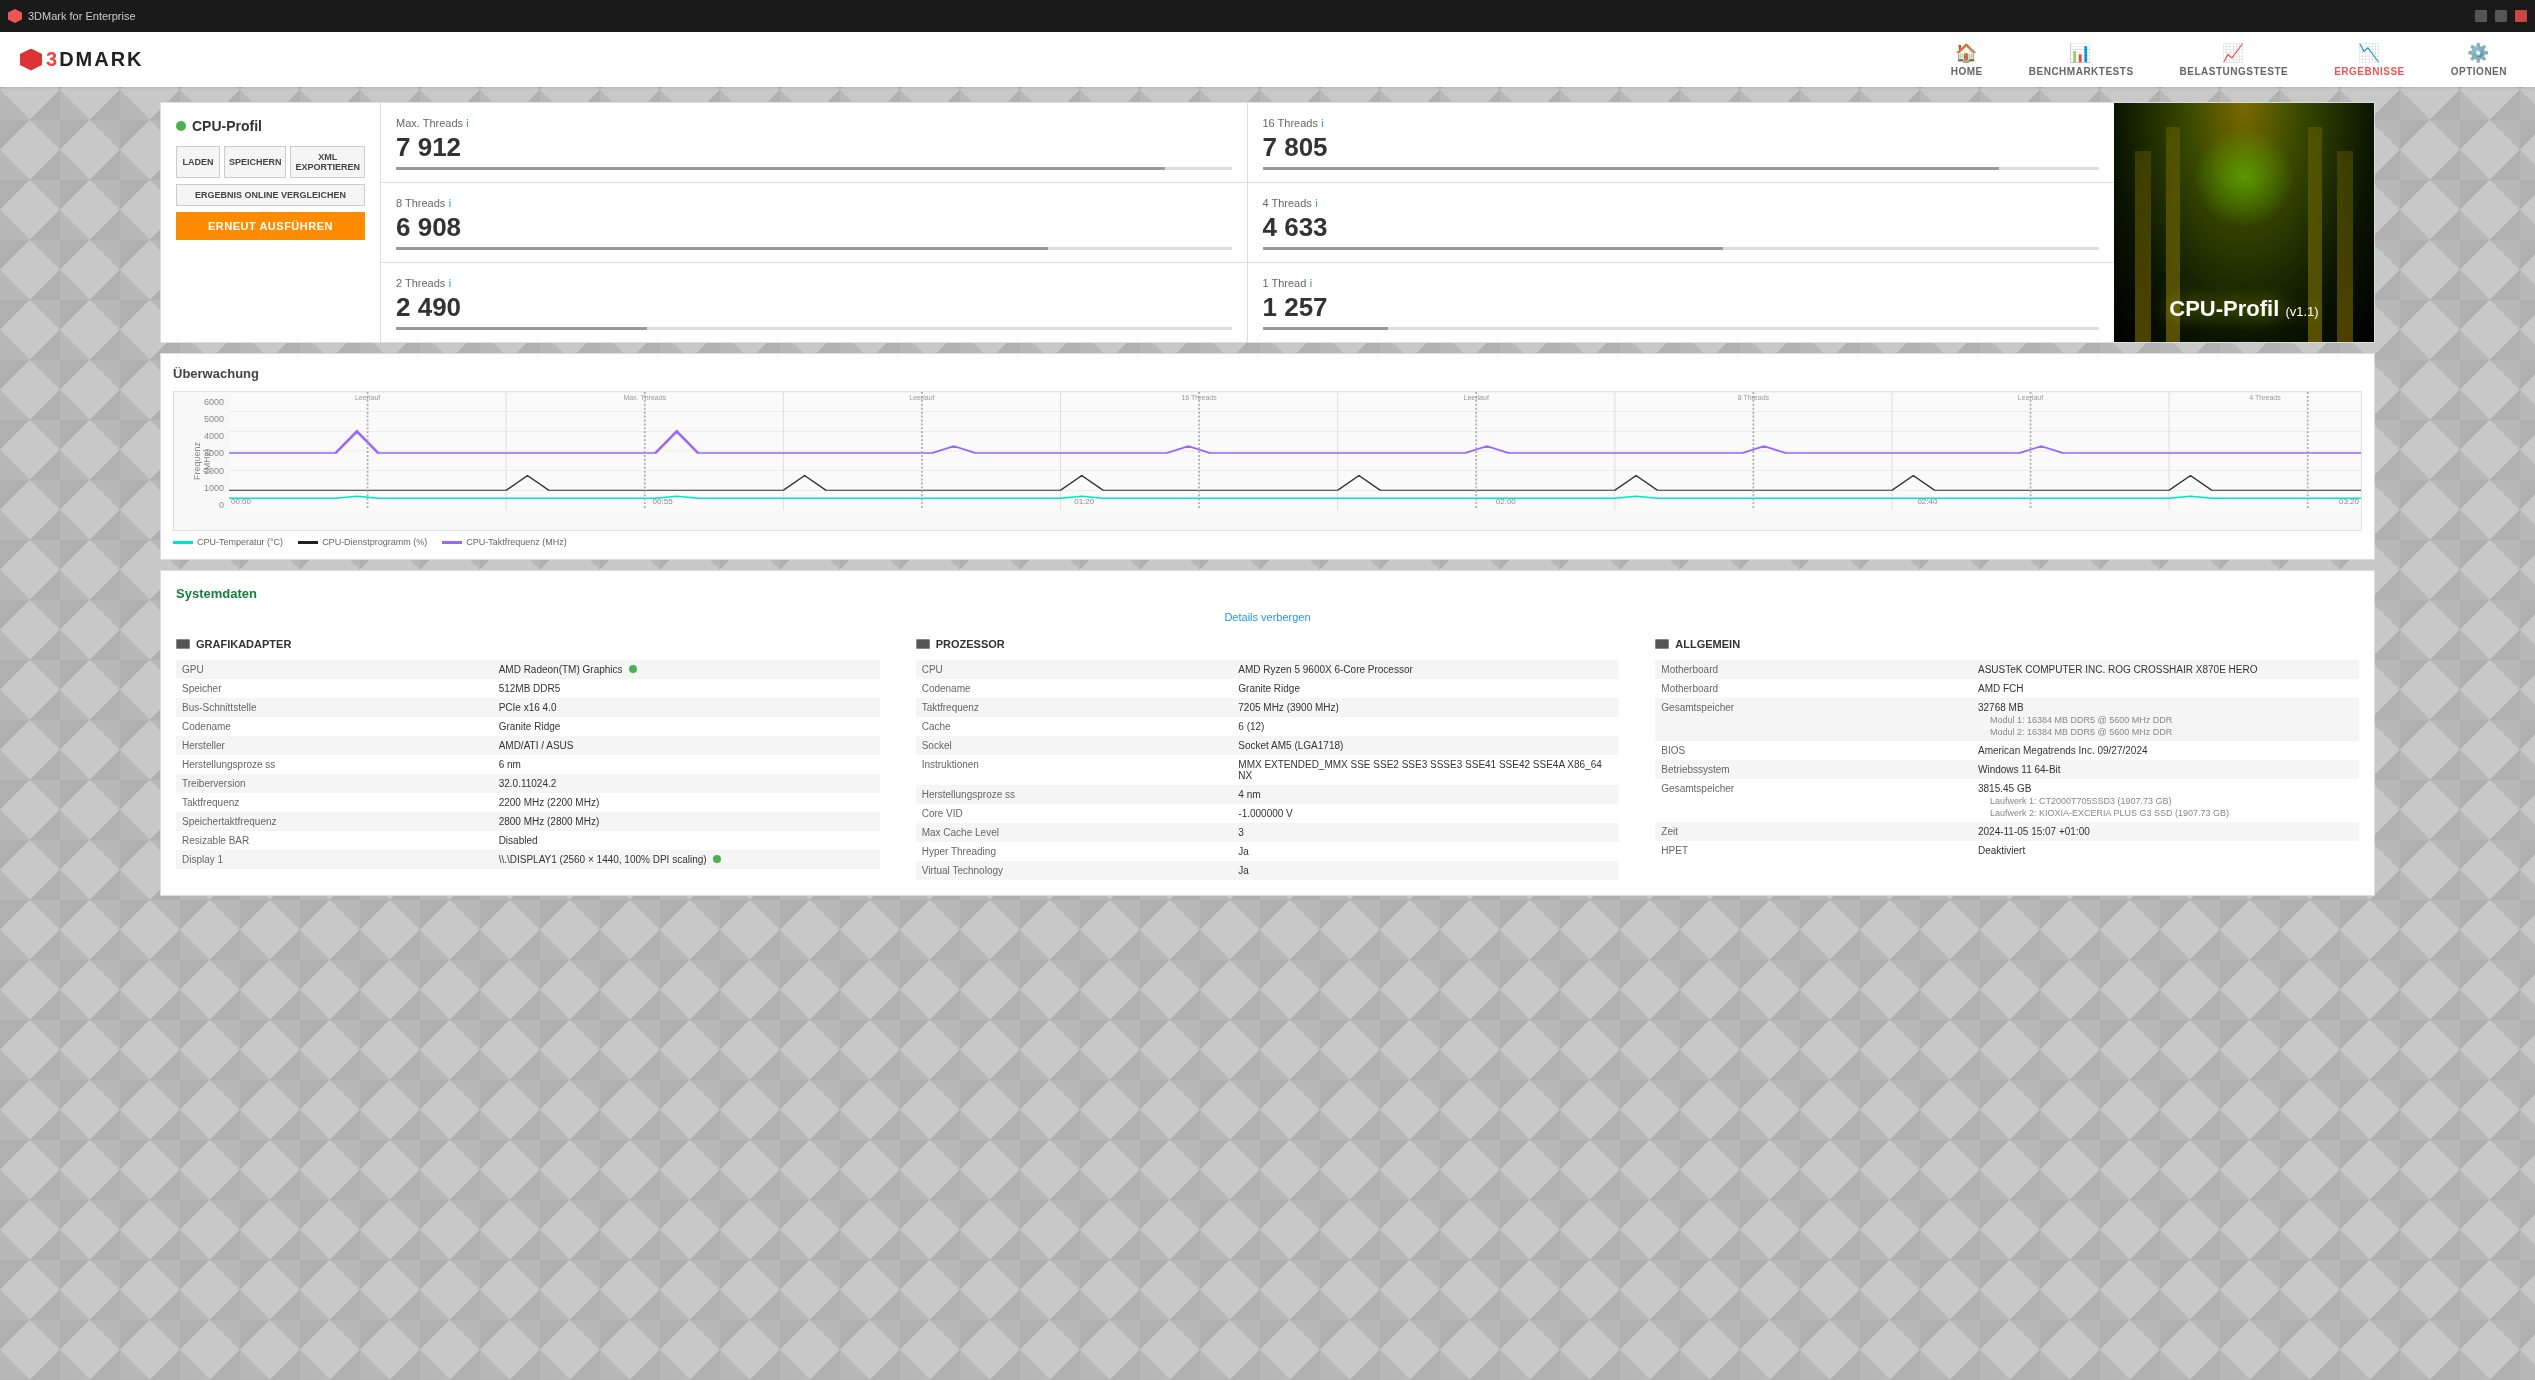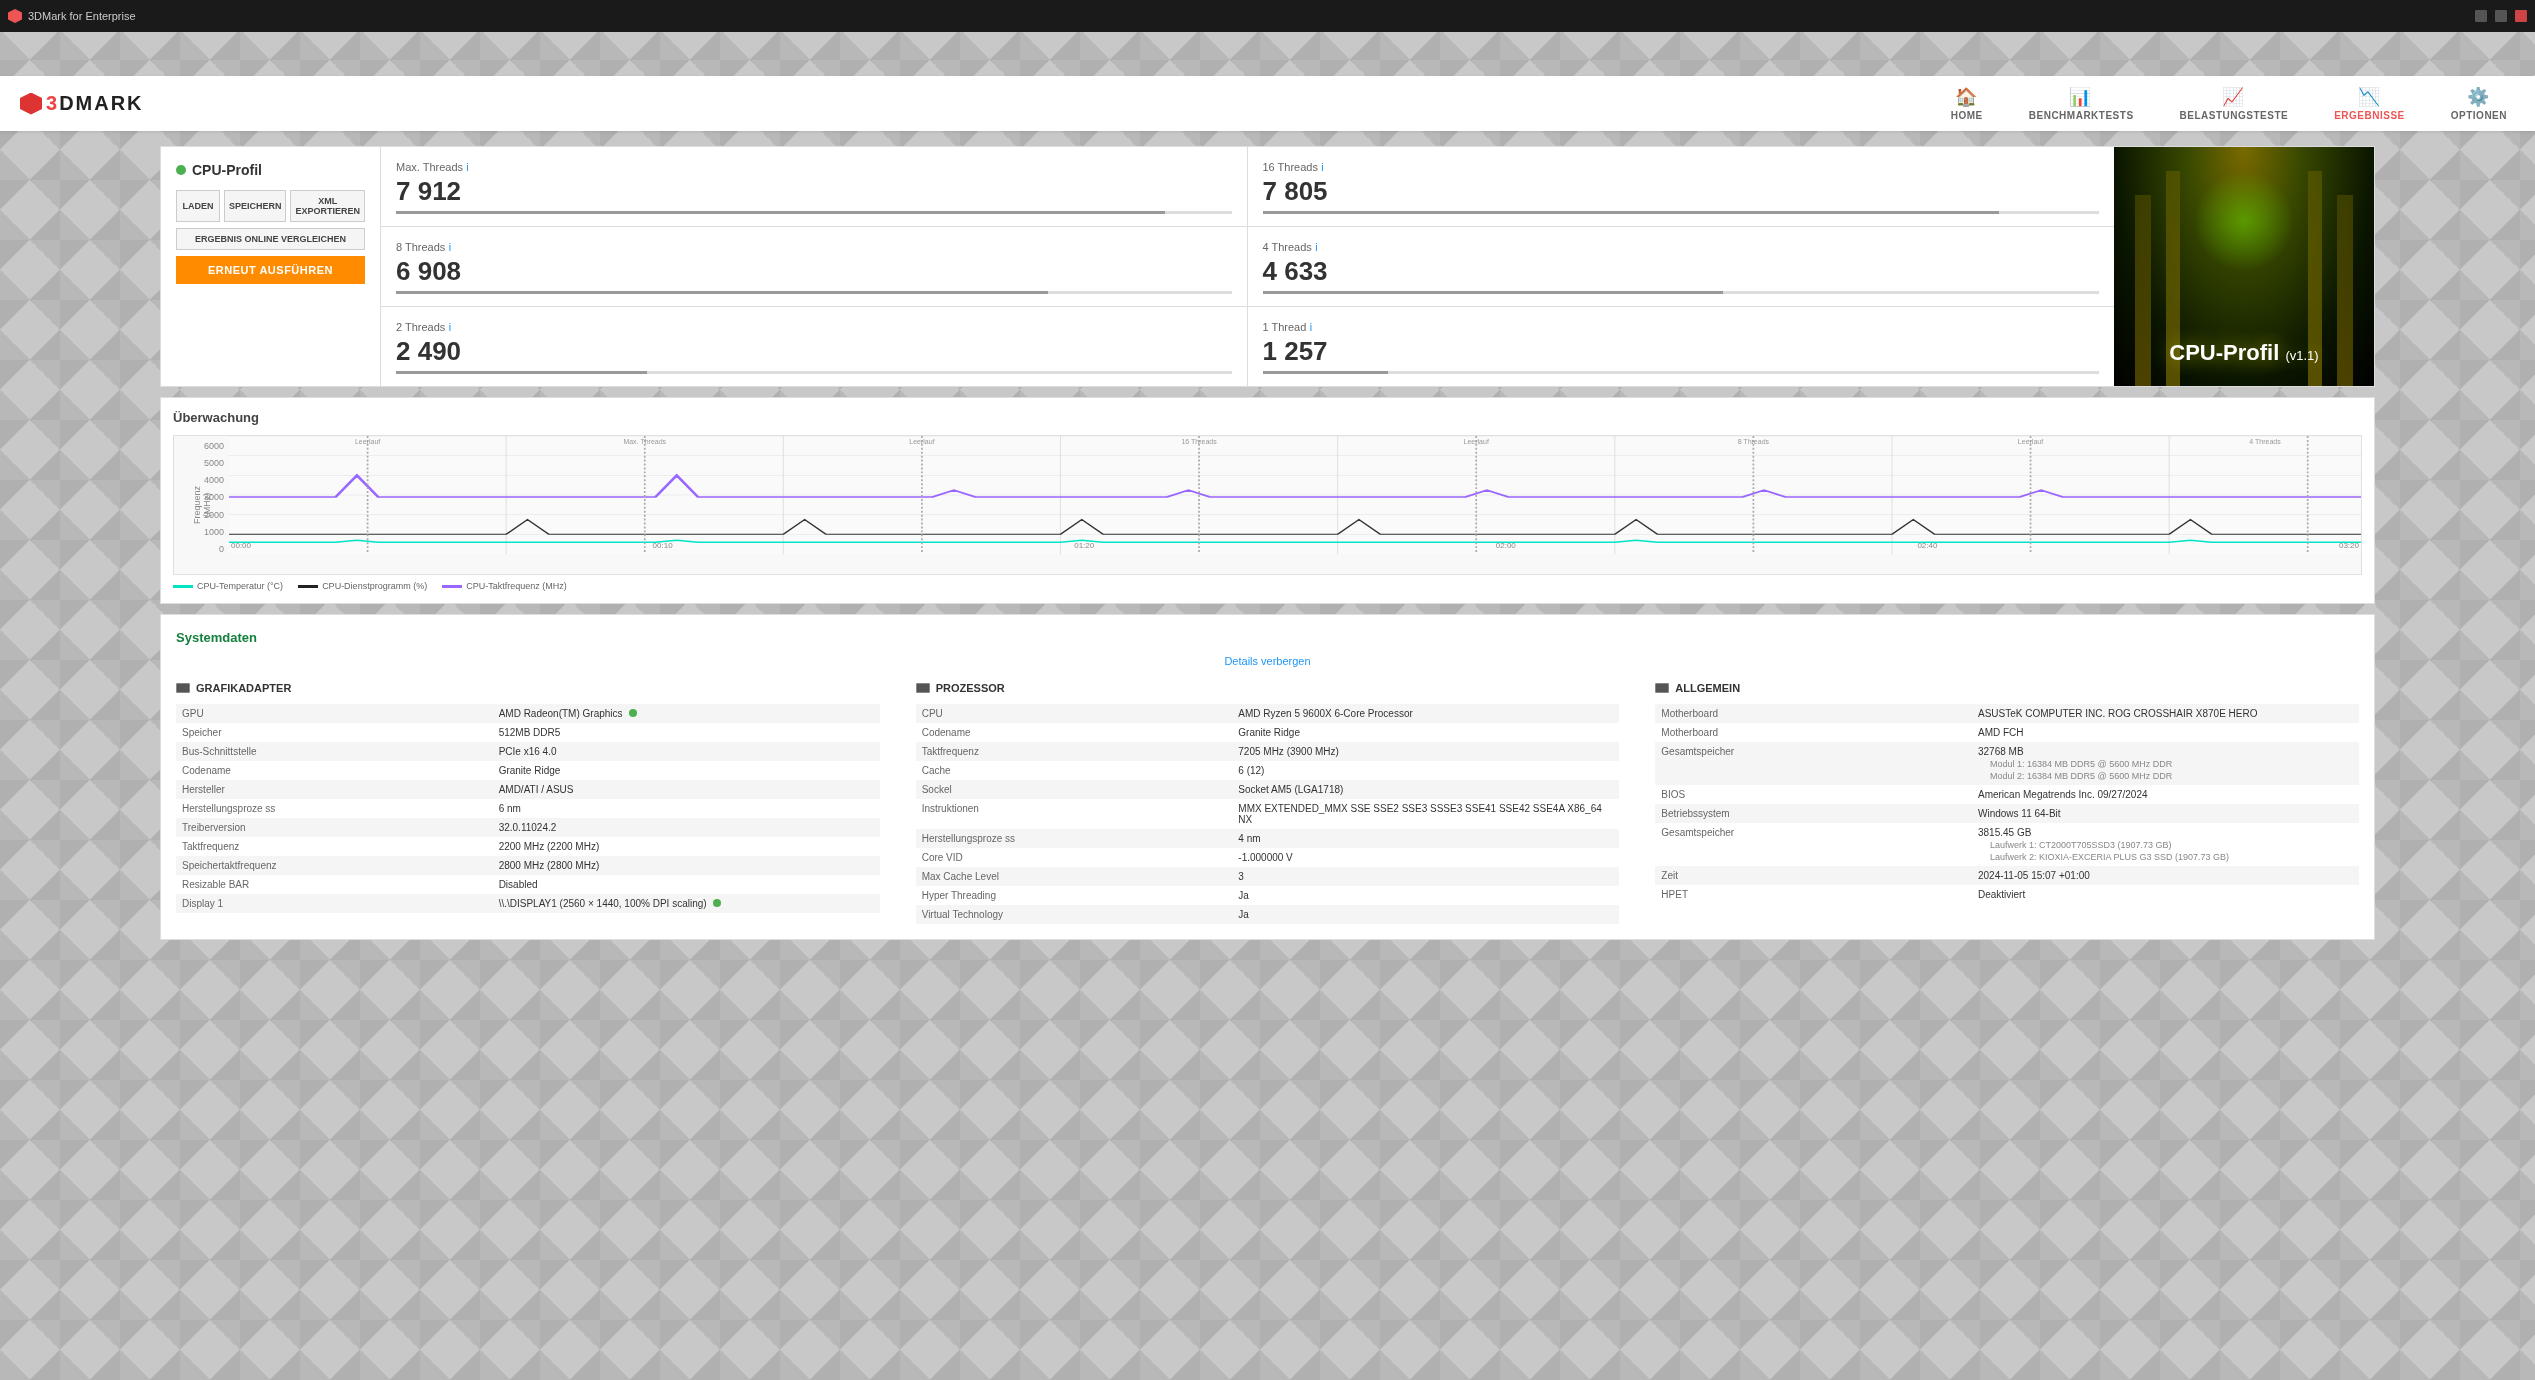--- a/index.html
+++ b/index.html
@@ -43,21 +43,20 @@
       cursor: pointer;
     }
     .navbar {
       background: #fff;
       height: 55px;
       display: flex;
       align-items: center;
       padding: 0 20px;
       justify-content: space-between;
       box-shadow: 0 1px 3px rgba(0,0,0,0.1);
-      margin-top: 44px;
     }
     .logo {
       display: flex;
       align-items: center;
       gap: 6px;
     }
     .nav-items {
       display: flex;
       gap: 30px;
       align-items: center;
@@ -520,21 +519,21 @@
           <line x1="325" y1="0" x2="325" y2="120" stroke="#aaa" stroke-width="0.8" stroke-dasharray="2,2"></line>
           <line x1="455" y1="0" x2="455" y2="120" stroke="#aaa" stroke-width="0.8" stroke-dasharray="2,2"></line>
           <line x1="585" y1="0" x2="585" y2="120" stroke="#aaa" stroke-width="0.8" stroke-dasharray="2,2"></line>
           <line x1="715" y1="0" x2="715" y2="120" stroke="#aaa" stroke-width="0.8" stroke-dasharray="2,2"></line>
           <line x1="845" y1="0" x2="845" y2="120" stroke="#aaa" stroke-width="0.8" stroke-dasharray="2,2"></line>
           <line x1="975" y1="0" x2="975" y2="120" stroke="#aaa" stroke-width="0.8" stroke-dasharray="2,2"></line>
         </svg>
         
         <div style="position:absolute;bottom:0;left:0;right:0;height:18px;display:flex;justify-content:space-between;padding:0 2px;font-size:8px;color:#888;align-items:center;">
           <span>00:00</span>
-          <span>00:10</span>
+          <span>00:55</span>
           <span>01:20</span>
           <span>02:00</span>
           <span>02:40</span>
           <span>03:20</span>
         </div>
         
         <div style="position:absolute;top:2px;left:0;right:0;display:flex;font-size:7px;color:#999;">
           <div style="width:13%;text-align:center;">Leerlauf</div>
           <div style="width:13%;text-align:center;overflow:hidden;">Max. Threads</div>
           <div style="width:13%;text-align:center;">Leerlauf</div>

